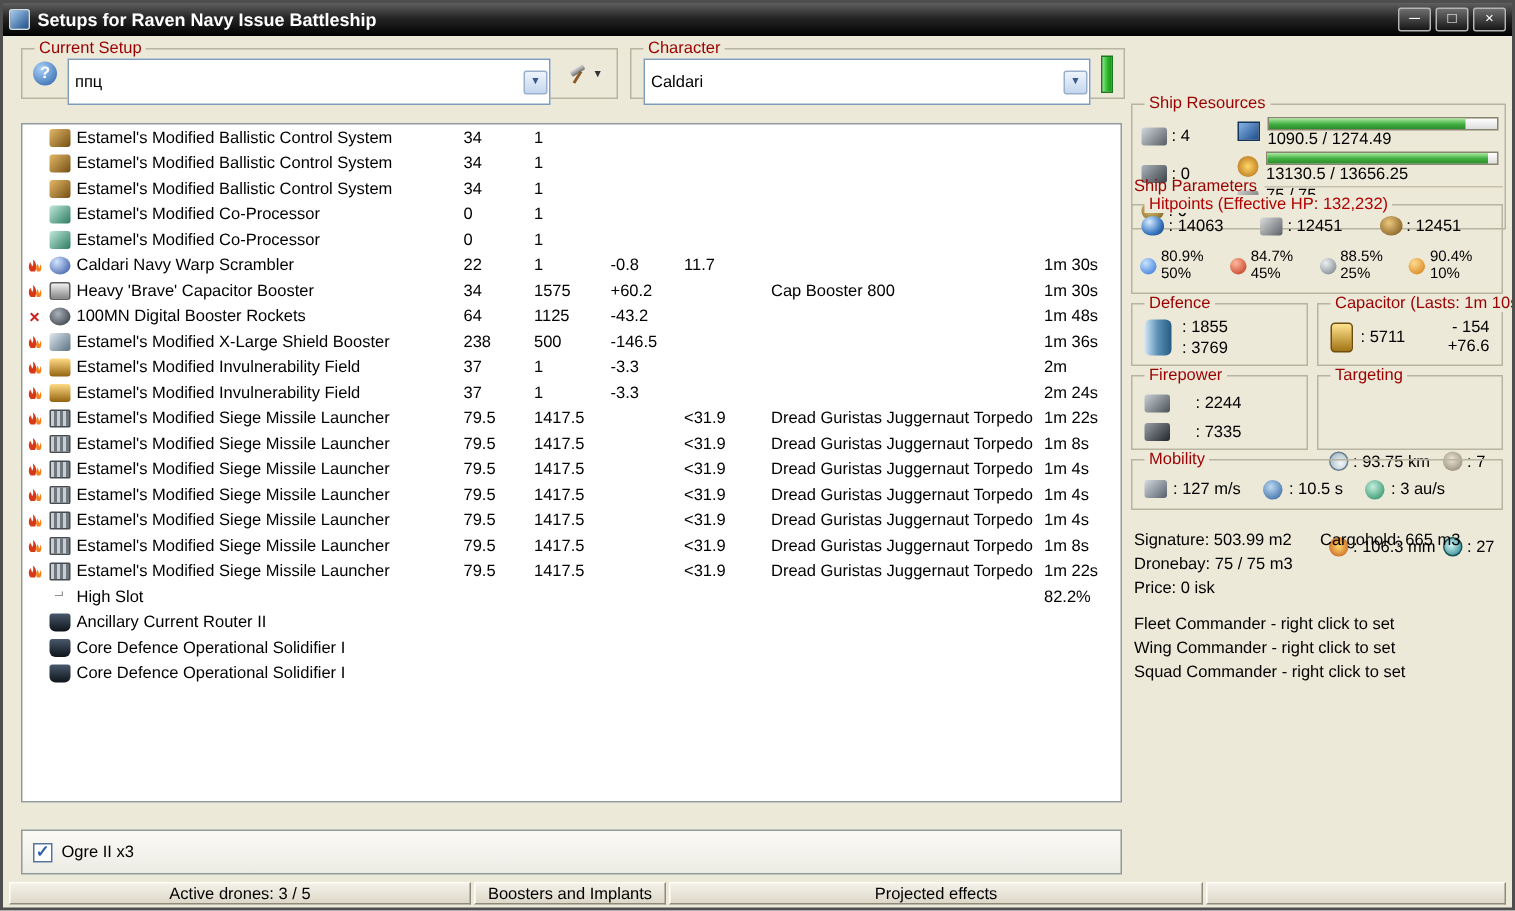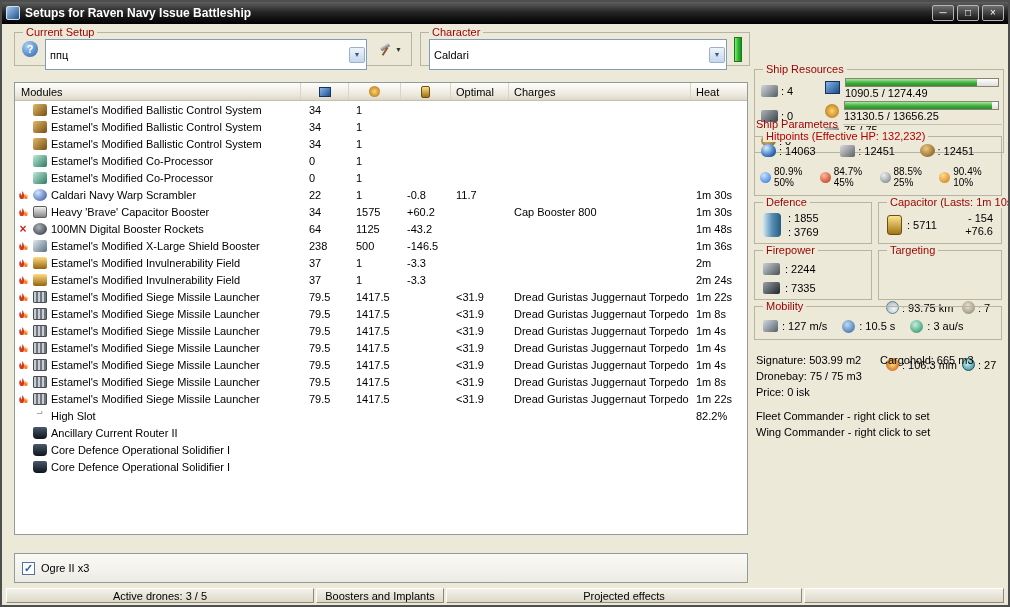--- a/index.html
+++ b/index.html
@@ -161,21 +161,21 @@
 
   .gb-cap  { left:876px; top:178px; width:124px; height:42px; }
   .cap-body { position:absolute; inset:6px 8px 2px 8px; display:flex; align-items:center; }
   .pi-capacitor { width:15px; height:20px; border-radius:3px;
                   background:linear-gradient(180deg,#ffe38e,#a27414); border:1px solid #6e4e10; }
   .cap-amount { margin-left:5px; }
   .cap-delta { margin-left:auto; text-align:right; line-height:13px; }
 
   .gb-fire { left:752px; top:226px; width:118px; height:50px; }
   .fire-body { position:absolute; inset:8px 4px 2px 8px; }
-  .fire-row { display:flex; align-items:center; gap:5px; height:19px; }
+  .fire-row { display:flex; align-items:center; gap:17px; height:19px; }
   .pi-volley { width:17px; height:12px; border-radius:2px; background:linear-gradient(135deg,#cad0d6,#495157); }
   .pi-dps    { width:17px; height:12px; border-radius:2px; background:linear-gradient(135deg,#99a1a7,#1f2429); }
 
   .gb-targ { left:876px; top:226px; width:124px; height:50px; }
   .targ-body { position:absolute; inset:8px 2px 2px 7px; display:grid;
                grid-template-columns:76px 1fr; row-gap:2px; }
   .targ-item { display:flex; align-items:flex-end; gap:3px; height:19px; white-space:nowrap;margin-top:36px; }
   .pi-range       { width:13px; height:13px; border-radius:50%; border:1px solid #68808f;
                     background:radial-gradient(circle at 62% 62%,#f3f7f9,#97afbf); }
   .pi-max-targets { width:13px; height:13px; border-radius:50%;
@@ -276,35 +276,20 @@
             <i class="ricon ri-cal"></i>
             <div class="bar-wrap">
               <div class="bar-text">75 / 75</div>
             </div>
           </div>
         </div>
       </div>
     </div>
 
     <div class="modtable">
-      <div class="thead">
-        <span class="th th-mod">Modules</span>
-        <span class="th th-cpu">
-            <i class="hicon hicon-cpu"></i>
-          </span>
-        <span class="th th-pg">
-            <i class="hicon hicon-pg"></i>
-          </span>
-        <span class="th th-cap">
-            <i class="hicon hicon-cap"></i>
-          </span>
-        <span class="th th-opt">Optimal</span>
-        <span class="th th-chg">Charges</span>
-        <span class="th th-heat">Heat</span>
-      </div>
       <div class="tbody">
           <div class="trow">
             <span class="c-state"></span>
             <span class="c-icon">
               <i class="mi mi-ballistic-control"></i>
             </span>
             <span class="c-name">Estamel's Modified Ballistic Control System</span>
             <span class="c-cpu">34</span>
             <span class="c-pg">1</span>
             <span class="c-cap"></span>
@@ -772,16 +757,17 @@
     <div class="info">
       <div class="info-row1">
         <span class="info-sig">Signature: 503.99 m2</span>
         <span>Cargohold: 665 m3</span>
       </div>
       <div>Dronebay: 75 / 75 m3</div>
       <div>Price: 0 isk</div>
       <div class="gap"></div>
       <div>Fleet Commander - right click to set</div>
       <div>Wing Commander - right click to set</div>
+      <div>Squad Commander - right click to set</div>
     </div>
 
   </div>
 </div>
 
 </body></html>

